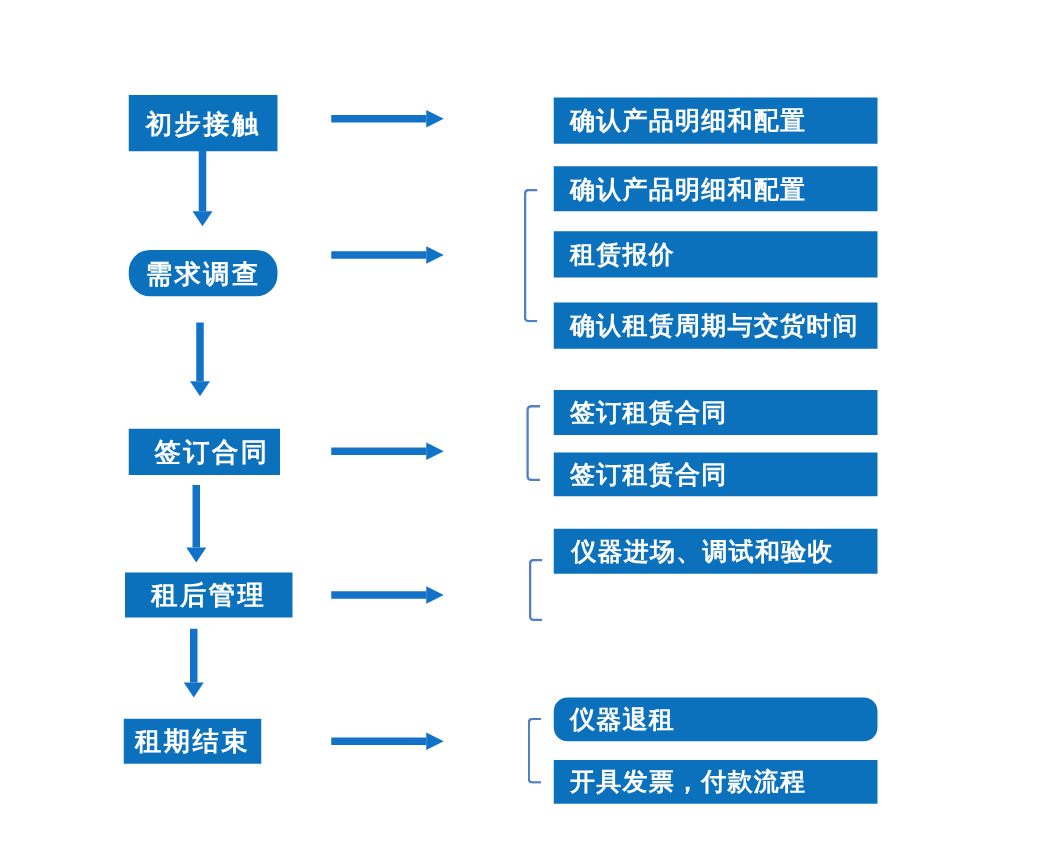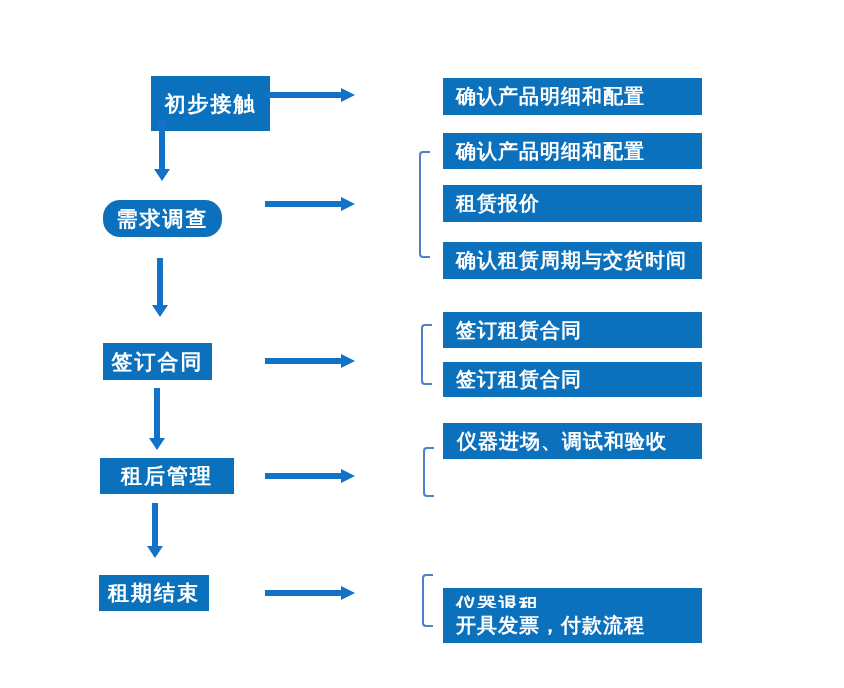--- a/index.html
+++ b/index.html
@@ -17,42 +17,42 @@
     background:var(--box-blue);color:var(--text-white);
     display:flex;align-items:center;justify-content:center;
     font-size:20px;font-weight:bold;letter-spacing:1px;
   }
 
   .step-box{
     position:absolute;background:var(--box-blue);color:var(--text-white);
     display:flex;align-items:center;justify-content:center;
     font-size:21px;font-weight:bold;letter-spacing:2px;white-space:nowrap;
   }
-  .s0{left:103px;top:76px;width:119px;height:55px;margin-left:48px;}
+  .s0{left:103px;top:76px;width:119px;height:45px;}
   .s1{left:103px;top:200px;width:119px;height:37px;border-radius:17px;}
-  .s2{left:103px;top:343px;width:109px;height:37px;}
+  .s2{left:103px;top:343px;width:109px;height:37px;padding-left:12px;}
   .s3{left:100px;top:458px;width:134px;height:36px;}
   .s4{left:99px; top:575px;width:110px;height:36px;}
 
   .detail-box{
     position:absolute;left:443px;width:259px;
     background:var(--box-blue);color:var(--text-white);
     display:flex;align-items:center;
     padding-left:13px;box-sizing:border-box;
     font-size:20px;font-weight:bold;letter-spacing:1px;white-space:nowrap;
   }
   .d0{top:78px; height:37px;}
   .d1{top:133px;height:36px;}
   .d2{top:185px;height:37px;}
   .d3{top:242px;height:37px;}
   .d4{top:312px;height:36px;}
   .d5{top:362px;height:35px;}
   .d6{top:423px;height:36px;padding-left:14px;}
   .d7{top:492px;height:34px;}
-  .d8{top:588px;height:35px;}
+  .d8{top:558px;height:35px;border-radius:11px;}
   .d9{top:608px;height:35px;}
 
   .h-arrow{position:absolute;display:flex;align-items:center;height:14px;}
   .h-arrow .shaft{width:76px;height:6px;background:var(--arrow-blue);}
   .h-arrow .head{width:0;height:0;border-left:14px solid var(--arrow-blue);
     border-top:7px solid transparent;border-bottom:7px solid transparent;}
   .ha0{left:265px;top:88px;}
   .ha1{left:265px;top:197px;}
   .ha2{left:265px;top:354px;}
   .ha3{left:265px;top:469px;}

